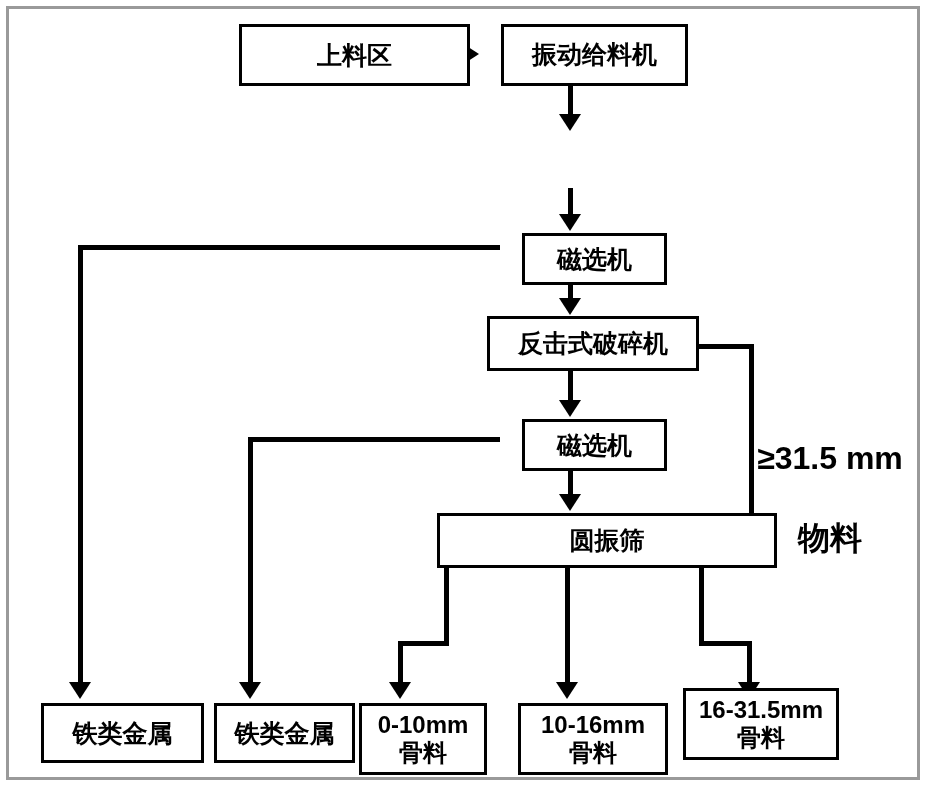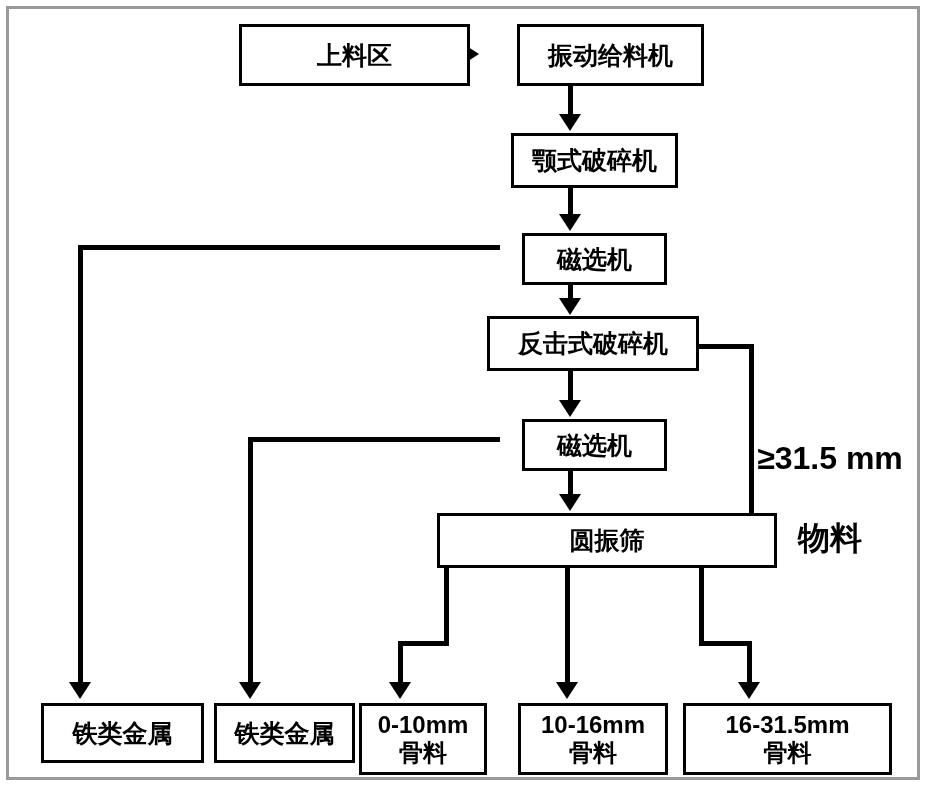--- a/index.html
+++ b/index.html
@@ -97,23 +97,22 @@
 </style>
 </head>
 <body>
 
 <div id="canvas">
 
   <div class="frame"></div>
 
   <div class="node" style="left:215px; top:24px; width:231px; height:62px;">上料区</div>
 
-  <div class="node" style="left:493px; top:24px; width:187px; height:62px;">振动给料机</div>
+  <div class="node" style="left:477px; top:24px; width:187px; height:62px;font-family:Liberation Serif, serif;">振动给料机</div>
 
-  <div class="node" style="left:487px; top:133px; width:167px; height:55px;">颚式破碎机</div>
 
   <div class="node" style="left:498px; top:233px; width:145px; height:52px;">磁选机</div>
 
   <div class="node" style="left:463px; top:316px; width:212px; height:55px;">反击式破碎机</div>
 
   <div class="node" style="left:498px; top:419px; width:145px; height:52px;">磁选机</div>
 
   <div class="node" style="left:413px; top:513px; width:340px; height:55px;">圆振筛</div>
 
   <div class="node" style="left:17px; top:703px; width:163px; height:60px;">铁类金属</div>
@@ -123,21 +122,21 @@
   <div class="node two-line" style="left:335px; top:703px; width:128px; height:72px;">
     <span>0-10mm</span>
     <span>骨料</span>
   </div>
 
   <div class="node two-line" style="left:494px; top:703px; width:150px; height:72px;">
     <span>10-16mm</span>
     <span>骨料</span>
   </div>
 
-  <div class="node two-line" style="left:659px; top:703px; width:209px; height:72px;">
+  <div class="node two-line" style="left:659px; top:688px; width:156px; height:72px;">
     <span>16-31.5mm</span>
     <span>骨料</span>
   </div>
 
   <div class="label" style="left:735px; top:398px; width:190px;">
     <span>≥31.5 mm</span><br>
     <span>物料</span>
   </div>
 
   <div class="line hline" style="left:446px; top:52px; width:22px;"></div>

